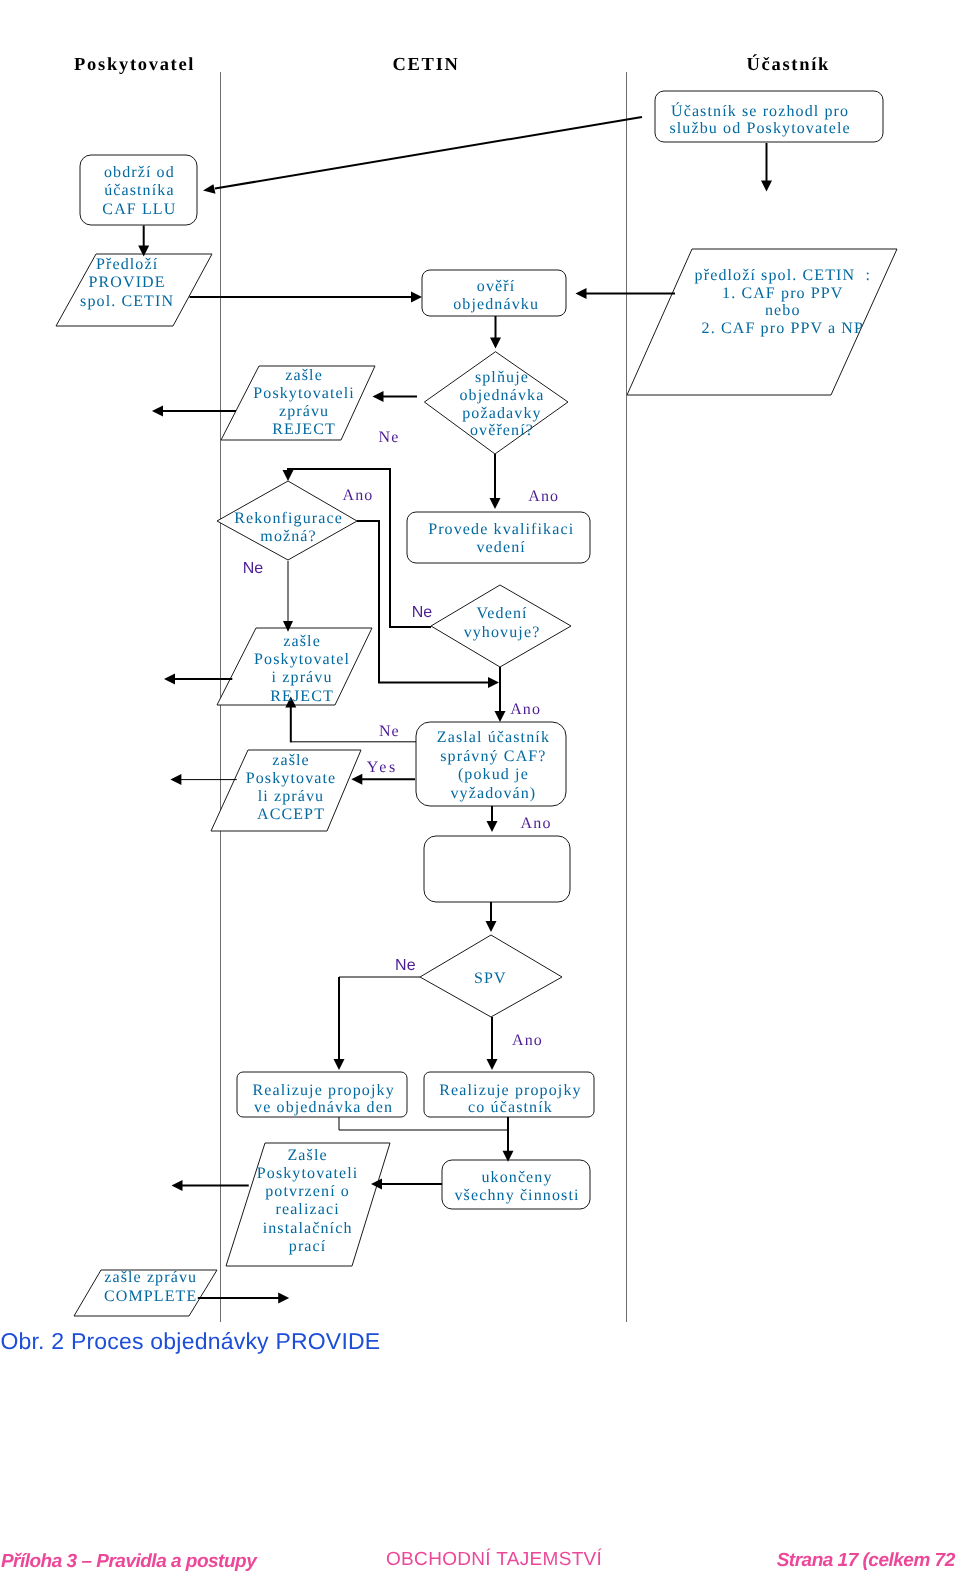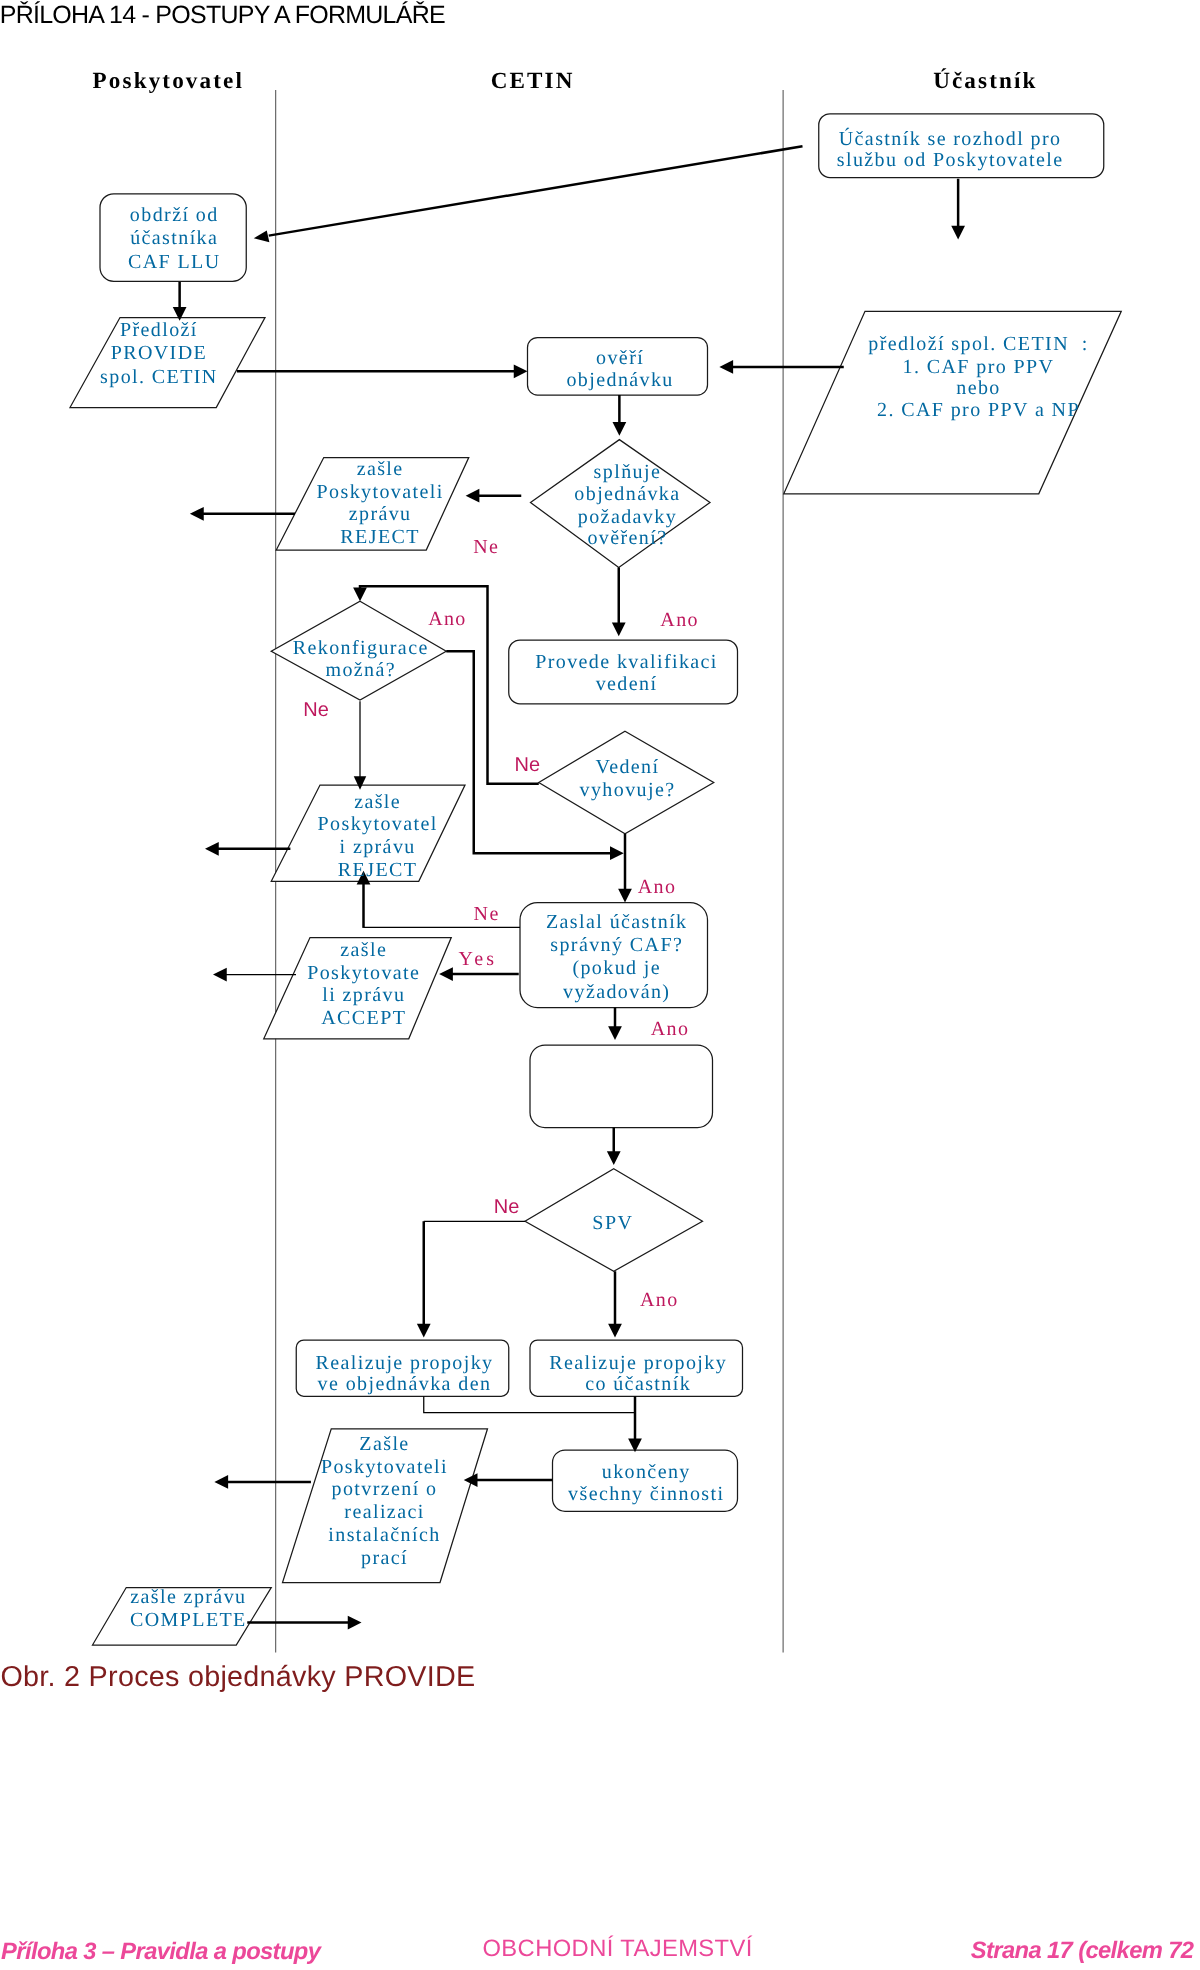--- a/index.html
+++ b/index.html
@@ -1,35 +1,34 @@
 <!DOCTYPE html>
 <html><head>
 <meta charset="utf-8">
 <style>
   html,body{margin:0;padding:0;background:#fff;}
   *{-webkit-font-smoothing:antialiased;text-rendering:geometricPrecision;}
   body{width:960px;height:1576px;overflow:hidden;}
   #page{position:relative;width:960px;height:1576px;background:#fff;transform:translateZ(0);}
   .doc-title{position:absolute;left:-0.2px;top:1.4px;font-family:"Liberation Sans",sans-serif;font-size:20px;line-height:22px;letter-spacing:-0.6px;color:#000;white-space:nowrap;}
   .lane-title{position:absolute;font-family:"Liberation Serif",serif;font-weight:bold;font-size:18.5px;line-height:20px;letter-spacing:1.7px;color:#000;white-space:nowrap;}
-  .fig-caption{position:absolute;font-family:"Liberation Sans",sans-serif;font-size:23px;line-height:26px;letter-spacing:0.21px;color:#7f1d1d;white-space:nowrap;}
+  .fig-caption{position:absolute;font-family:"Liberation Sans",sans-serif;font-size:23px;line-height:26px;letter-spacing:0.21px;color:#1d4ed8;white-space:nowrap;}
   .foot{position:absolute;font-family:"Liberation Sans",sans-serif;font-size:19px;line-height:20px;letter-spacing:0.32px;color:#ec4899;white-space:nowrap;}
   .foot.bi{font-weight:bold;font-style:italic;font-size:19px;letter-spacing:-0.5px;}
   .tx{position:absolute;font-family:"Liberation Serif",serif;font-size:16px;letter-spacing:1.12px;line-height:18px;color:#0369a1;white-space:pre;text-align:center;}
   .tx.c{transform:translateX(-50%);}
-  .lbl{position:absolute;font-family:"Liberation Serif",serif;font-size:16px;letter-spacing:1.12px;line-height:18px;color:#be185d;white-space:pre;}
+  .lbl{position:absolute;font-family:"Liberation Serif",serif;font-size:16px;letter-spacing:1.12px;line-height:18px;color:#4c1d95;white-space:pre;}
   .lbl.sans{font-family:"Liberation Sans",sans-serif;letter-spacing:0px;}
   svg{position:absolute;left:0;top:0;}
 </style>
 </head>
 <body>
 
 <div id="page">
 
-  <div class="doc-title">PŘÍLOHA 14 - POSTUPY A FORMULÁŘE</div>
 
   <svg width="960" height="1576" viewBox="0 0 960 1576">
     <g stroke="#6e6e6e" stroke-width="1" fill="none">
       <line x1="220.5" y1="72" x2="220.5" y2="1322"></line>
       <line x1="626.5" y1="72" x2="626.5" y2="1322"></line>
     </g>
     <g stroke="#1a1a1a" stroke-width="1" fill="#fff">
       <rect x="655" y="91" width="228" height="51" rx="9"></rect>
       <rect x="80" y="155" width="117" height="70" rx="11"></rect>
       <rect x="422" y="270" width="144" height="46" rx="8"></rect>

